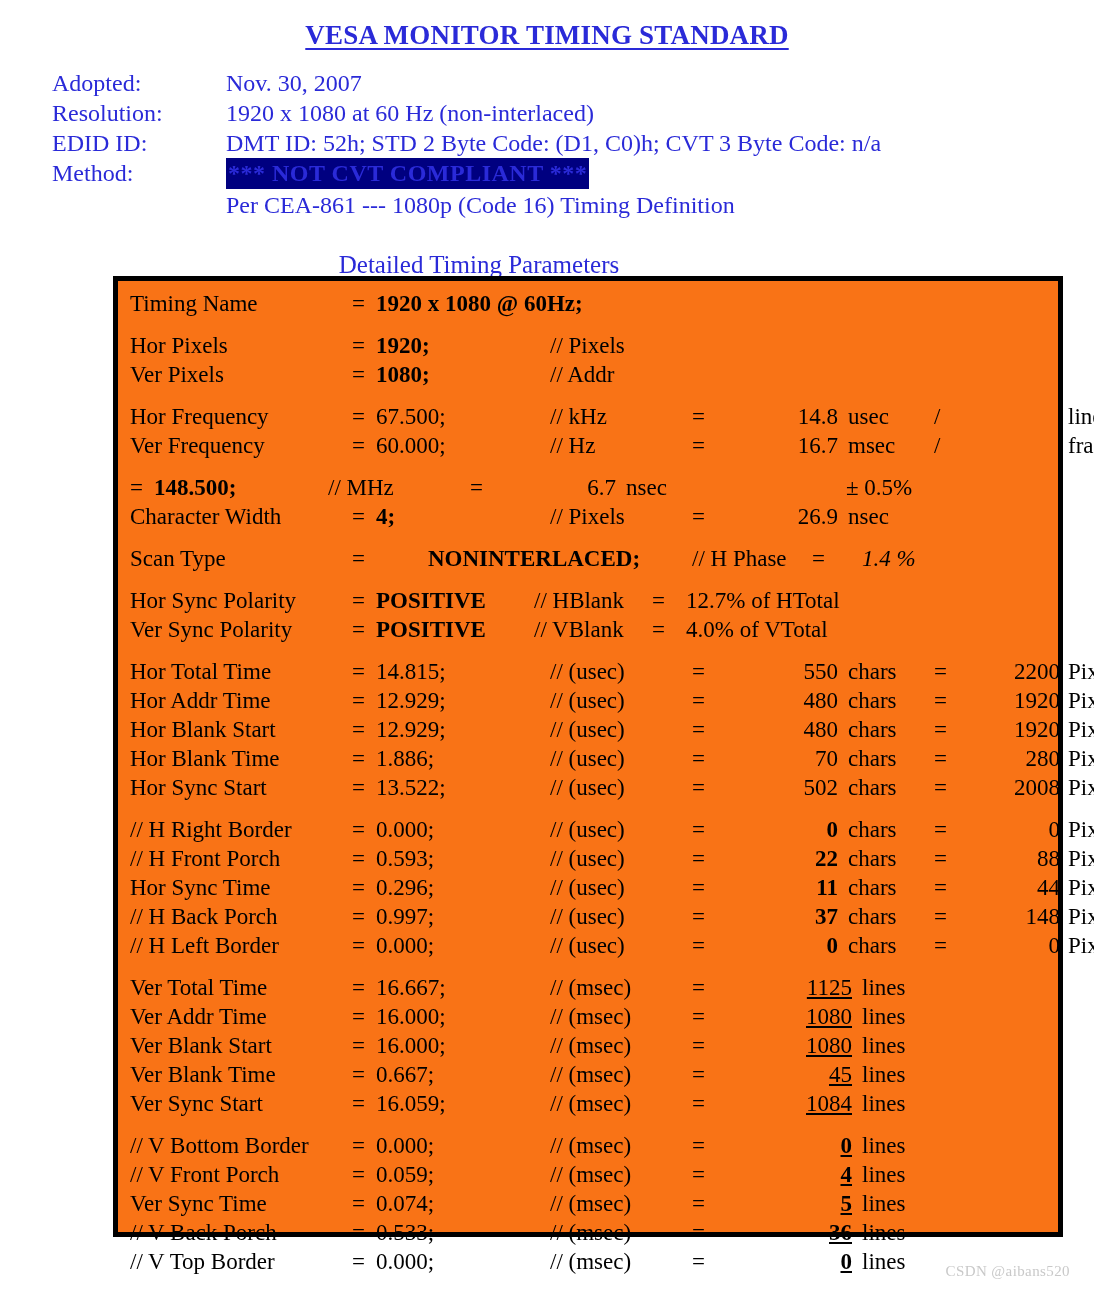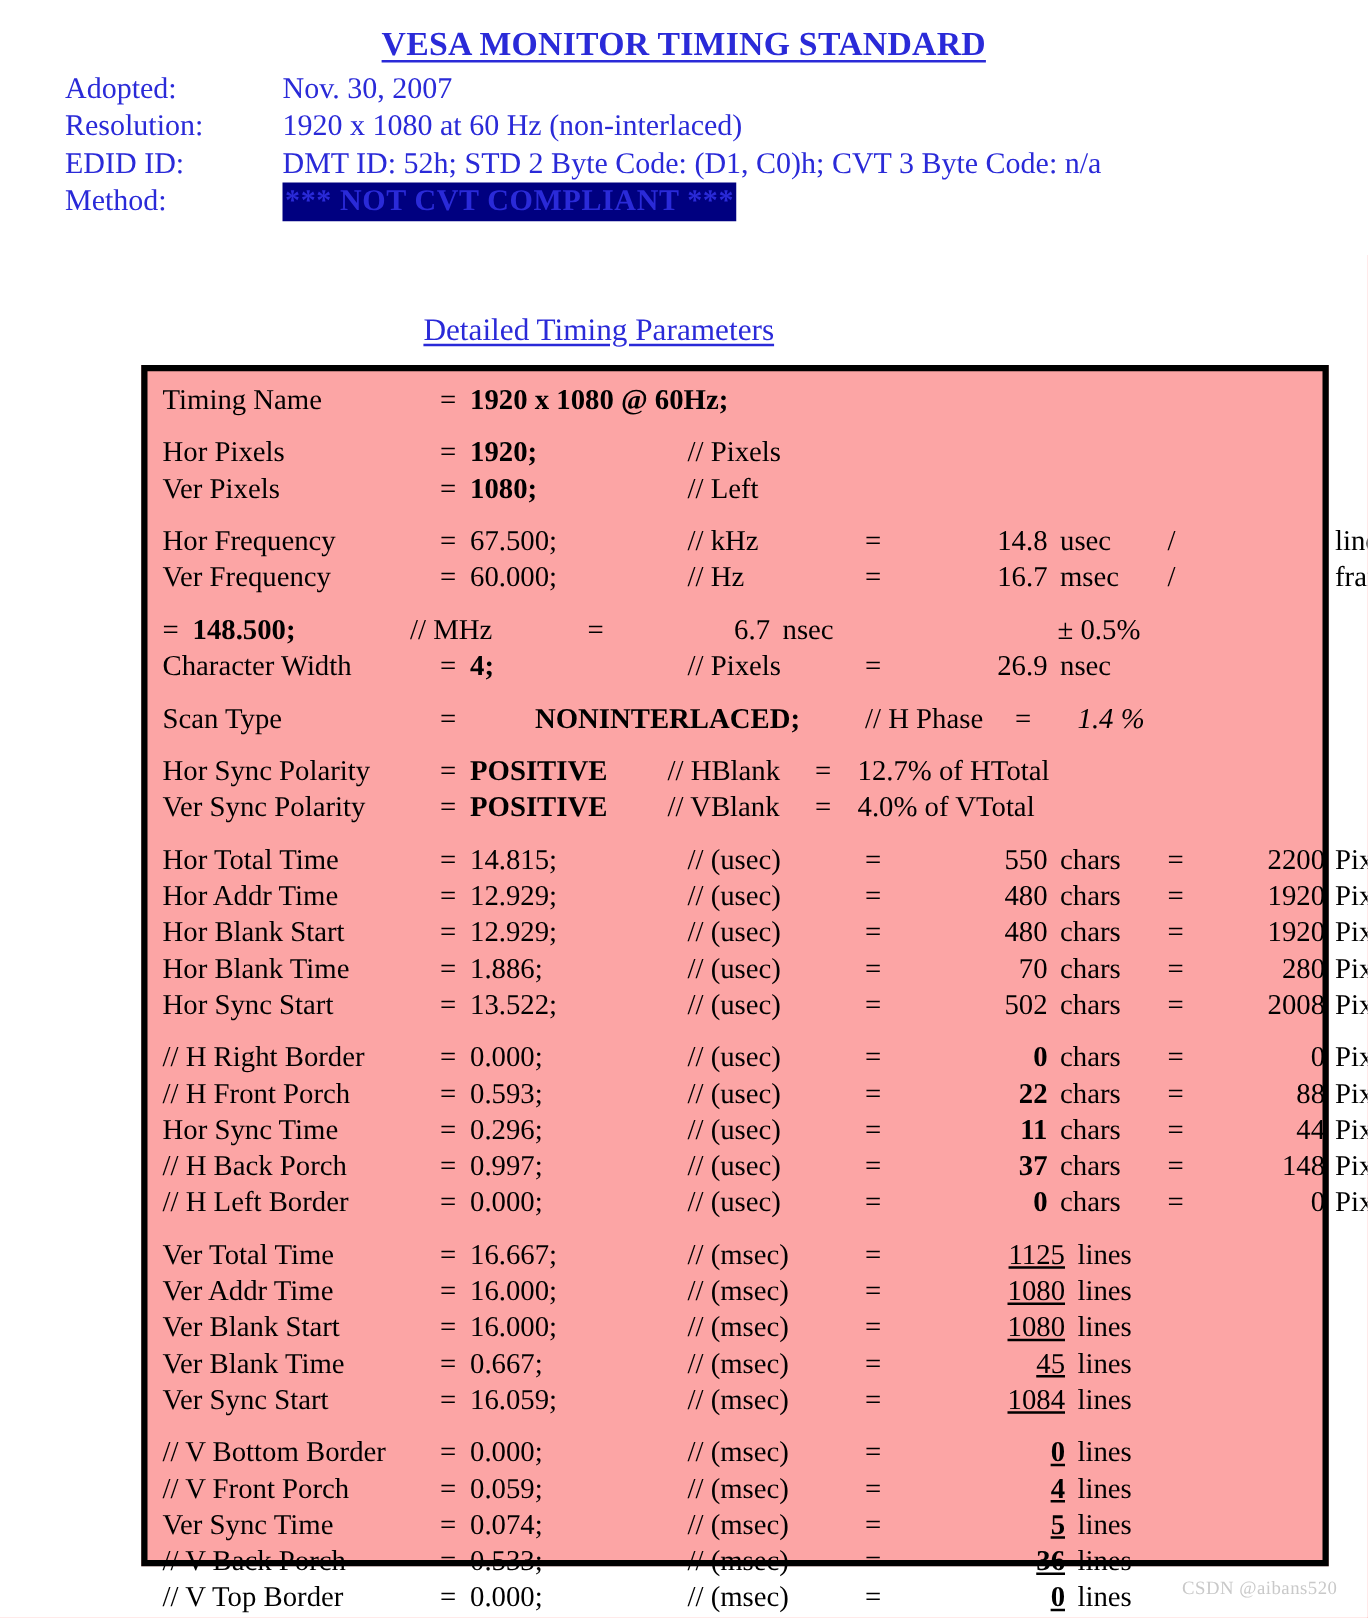--- a/index.html
+++ b/index.html
@@ -26,21 +26,21 @@
     font-size: 27px;
     font-weight: bold;
     color: #2a2ad8;
     text-decoration: underline;
     text-underline-offset: 4px;
     letter-spacing: 0.2px;
   }
 
   .meta-block {
     position: absolute;
-    top: 56px;
+    top: 68px;
     left: 52px;
     width: 1000px;
     color: #2a2ad8;
     font-size: 24px;
     line-height: 30px;
   }
   .meta-row {
     display: flex;
     align-items: baseline;
     height: 30px;
@@ -77,26 +77,26 @@
     font-size: 25px;
     color: #2a2ad8;
     text-decoration: underline;
     text-underline-offset: 3px;
   }
 
   
   .timing-box {
     position: absolute;
     left: 113px;
-    top: 292px;
+    top: 276px;
     width: 950px;
     height: 961px;
     border: 5px solid #000000;
     box-sizing: border-box;
-    background: #fca5a5;
+    background: #f97316;
     padding: 10px 0 0 12px;
   }
 
   .group {
     margin-bottom: 13px;
   }
   .group:last-child { margin-bottom: 0; }
 
   .trow {
     display: flex;
@@ -161,20 +161,24 @@
       <div class="meta-value">1920 x 1080 at 60 Hz (non-interlaced)</div>
     </div>
     <div class="meta-row">
       <div class="meta-label">EDID ID:</div>
       <div class="meta-value">DMT ID: 52h; STD 2 Byte Code: (D1, C0)h; CVT 3 Byte Code: n/a</div>
     </div>
     <div class="meta-row highlight-row">
       <div class="meta-label">Method:</div>
       <div class="meta-value"><span class="meta-value highlight">*** NOT CVT COMPLIANT ***</span></div>
     </div>
+    <div class="meta-row continuation">
+      <div class="meta-label"></div>
+      <div class="meta-value">Per CEA-861 --- 1080p (Code 16) Timing Definition</div>
+    </div>
   </div>
 
 <div class="section-heading">Detailed Timing Parameters</div>
 
 <div class="timing-box">
     <div class="group">
       <div class="trow name">
         <div class="c-label">Timing Name</div>
         <div class="c-eq1">=</div>
         <div class="c-val b">1920 x 1080 @ 60Hz;</div>
@@ -197,21 +201,21 @@
         <div class="c-num"></div>
         <div class="c-numunit"></div>
         <div class="c-eq3"></div>
         <div class="c-num2"></div>
         <div class="c-num2unit"></div>
       </div>
       <div class="trow">
         <div class="c-label">Ver Pixels</div>
         <div class="c-eq1">=</div>
         <div class="c-val b">1080;</div>
-        <div class="c-unit">// Left</div>
+        <div class="c-unit">// Addr</div>
         <div class="c-eq2"></div>
         <div class="c-num"></div>
         <div class="c-numunit"></div>
         <div class="c-eq3"></div>
         <div class="c-num2"></div>
         <div class="c-num2unit"></div>
       </div>
     </div>
     <div class="group">
       <div class="trow">

